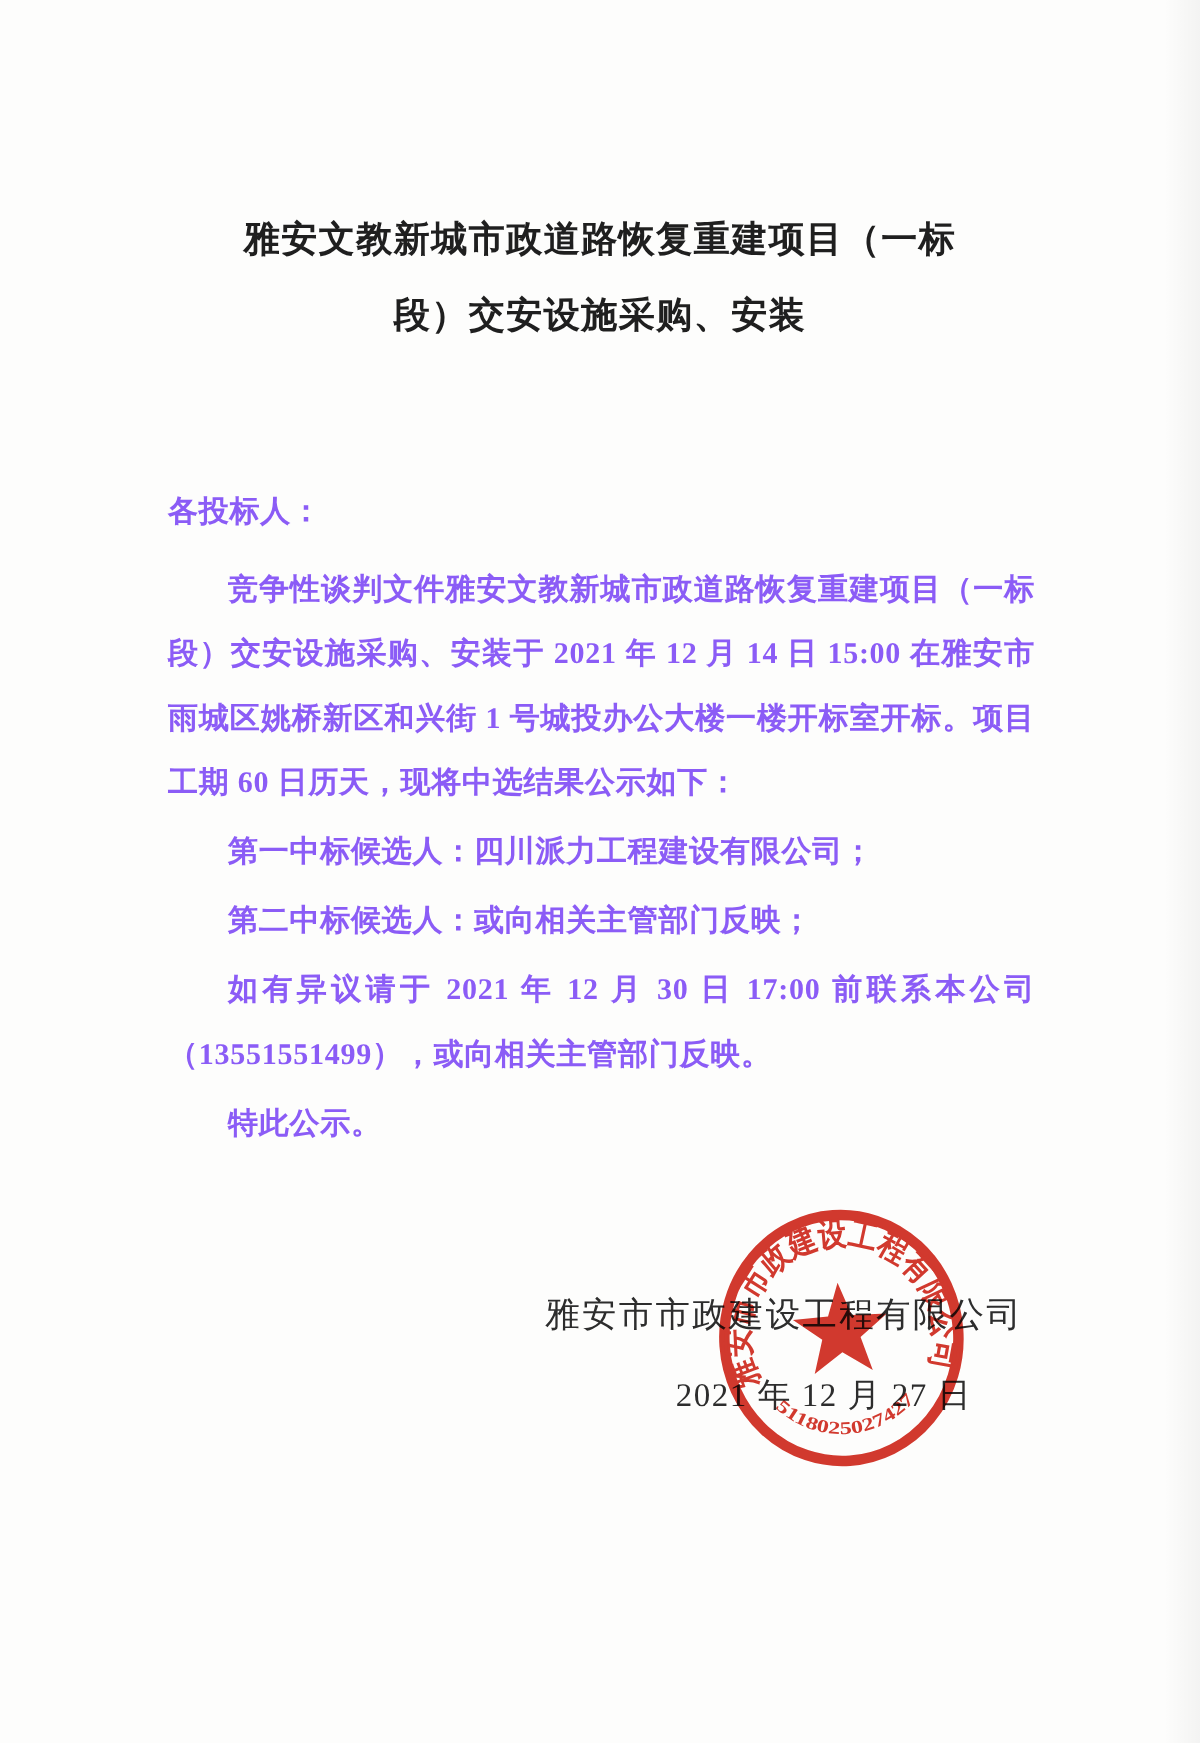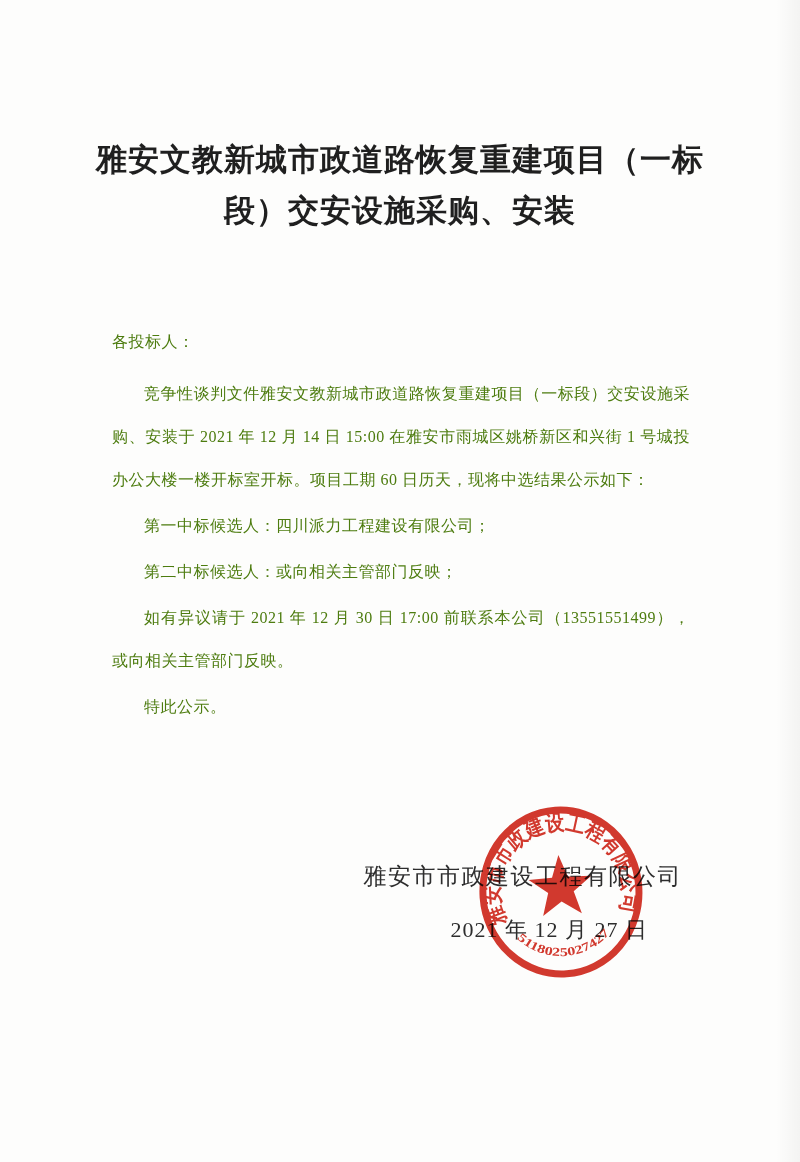--- a/index.html
+++ b/index.html
@@ -24,36 +24,37 @@
     pointer-events: none;
   }
   .title {
     position: absolute;
     top: 134px;
     left: 60px;
     right: 60px;
     text-align: center;
     font-family: "Liberation Sans", sans-serif;
     font-weight: 700;
-    font-size: 31px;
+    font-size: 24px;
     line-height: 51px;
     color: #1f1f1f;
     letter-spacing: 1px;
   }
   .body-block {
     position: absolute;
     top: 320px;
     left: 112px;
     width: 578px;
-    font-size: 16px;
+    font-size: 20px;
     line-height: 43px;
     text-align: justify;
     text-justify: inter-ideograph;
-    color: #4d7c0f;
+    color: #8b5cf6;
     letter-spacing: 0.5px;
+    font-weight: bold;
   }
   .salutation { margin-bottom: 9px; }
   .para { margin-bottom: 3px; }
   .indent { text-indent: 2em; }
   .sig-company {
     position: absolute;
     top: 861px;
     right: 118px;
     font-size: 23px;
     letter-spacing: 1.5px;

